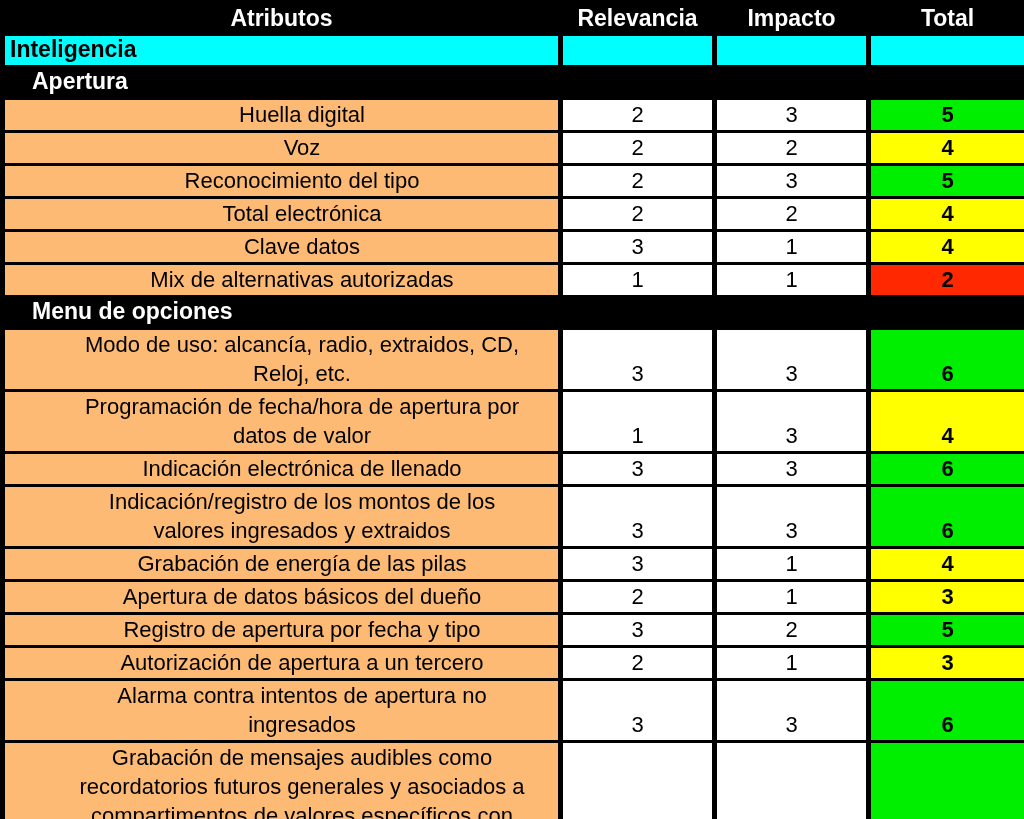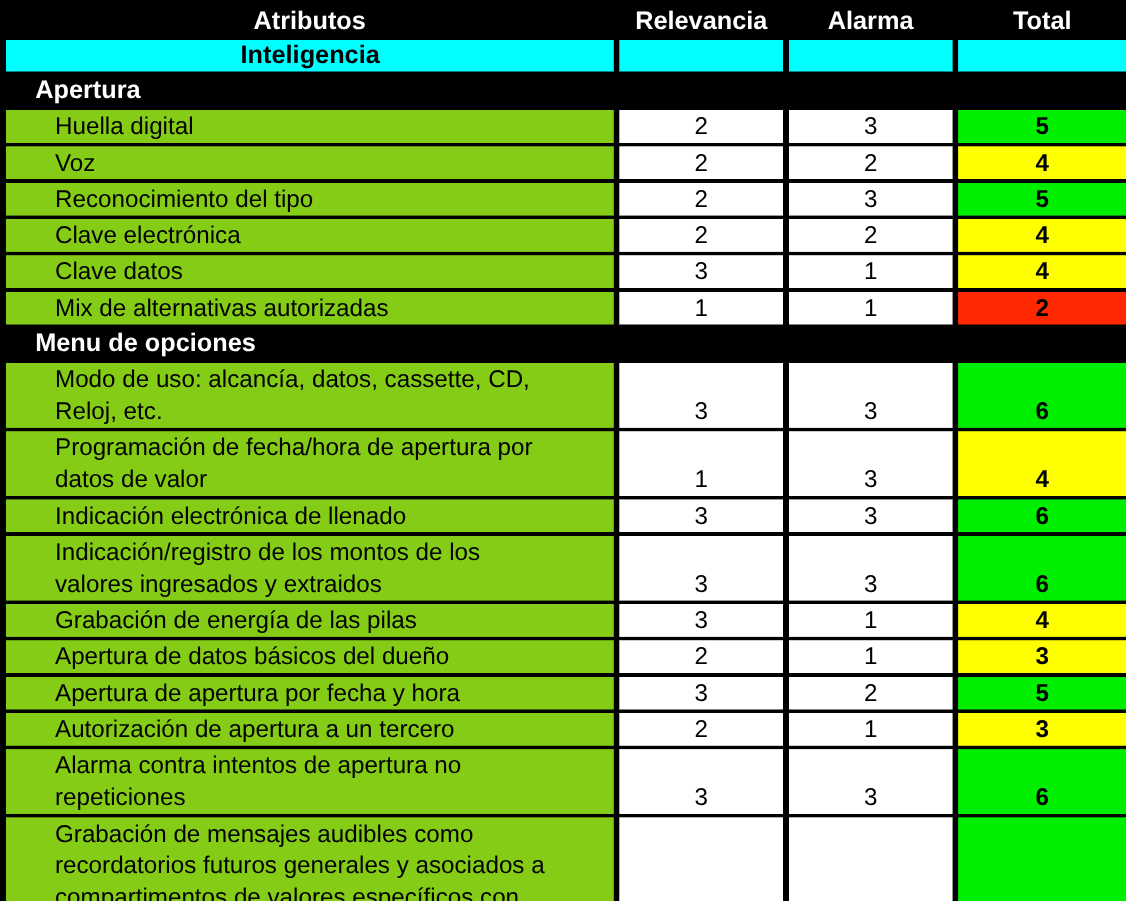--- a/index.html
+++ b/index.html
@@ -36,25 +36,25 @@
     background: #000000;
     color: #ffffff;
     font-weight: bold;
     font-size: 23px;
     text-align: center;
     vertical-align: middle;
     height: 33px;
     padding: 0;
   }
   td.attr-cell {
-    background: #84cc16;
+    background: #fdba74;
     font-size: 22px;
     line-height: 29px;
     vertical-align: bottom;
-    text-align: left;
+    text-align: center;
     padding: 0 4px 1px 45px;
     white-space: pre-line;
   }
   td.num-cell {
     background: #ffffff;
     font-size: 22px;
     line-height: 29px;
     vertical-align: bottom;
     text-align: center;
     padding: 0 0 1px 0;
@@ -72,21 +72,21 @@
     font-weight: bold;
     font-size: 23px;
     vertical-align: middle;
     text-align: left;
     padding: 0 4px 2px 27px;
   }
   td.section-cyan-label {
     font-weight: bold;
     font-size: 23px;
     vertical-align: middle;
-    text-align: center;
+    text-align: left;
     padding: 0 4px 2px 5px;
   }
   td.section-cyan-empty {
     padding: 0;
   }
 </style>
 </head>
 <body>
 
 <div class="page">
@@ -94,21 +94,21 @@
     <colgroup>
       <col style="width:558px">
       <col style="width:154px">
       <col style="width:154px">
       <col style="width:158px">
     </colgroup>
     <thead>
       <tr>
         <th>Atributos</th>
         <th>Relevancia</th>
-        <th>Alarma</th>
+        <th>Impacto</th>
         <th>Total</th>
       </tr>
     </thead>
     <tbody>
         <tr style="height: 30px;">
           <td class="section-cyan-label" style="background: rgb(0, 255, 255);">Inteligencia</td>
           <td class="section-cyan-empty" style="background: rgb(0, 255, 255);"></td>
           <td class="section-cyan-empty" style="background: rgb(0, 255, 255);"></td>
           <td class="section-cyan-empty" style="background: rgb(0, 255, 255);"></td>
         </tr>
@@ -127,42 +127,42 @@
           <td class="num-cell">2</td>
           <td class="total-cell" style="background: rgb(255, 255, 0);">4</td>
         </tr>
         <tr style="height: 30px;">
           <td class="attr-cell">Reconocimiento del tipo</td>
           <td class="num-cell">2</td>
           <td class="num-cell">3</td>
           <td class="total-cell" style="background: rgb(0, 238, 0);">5</td>
         </tr>
         <tr style="height: 30px;">
-          <td class="attr-cell">Clave electrónica</td>
+          <td class="attr-cell">Total electrónica</td>
           <td class="num-cell">2</td>
           <td class="num-cell">2</td>
           <td class="total-cell" style="background: rgb(255, 255, 0);">4</td>
         </tr>
         <tr style="height: 30px;">
           <td class="attr-cell">Clave datos</td>
           <td class="num-cell">3</td>
           <td class="num-cell">1</td>
           <td class="total-cell" style="background: rgb(255, 255, 0);">4</td>
         </tr>
         <tr style="height: 30px;">
           <td class="attr-cell">Mix de alternativas autorizadas</td>
           <td class="num-cell">1</td>
           <td class="num-cell">1</td>
           <td class="total-cell" style="background: rgb(255, 40, 0);">2</td>
         </tr>
         <tr style="height: 30px;">
           <td colspan="4" class="section-black-cell" style="background: rgb(0, 0, 0);">Menu de opciones</td>
         </tr>
         <tr style="height: 60px;">
-          <td class="attr-cell">Modo de uso: alcancía, datos, cassette, CD,
+          <td class="attr-cell">Modo de uso: alcancía, radio, extraidos, CD,
 Reloj, etc.</td>
           <td class="num-cell">3</td>
           <td class="num-cell">3</td>
           <td class="total-cell" style="background: rgb(0, 238, 0);">6</td>
         </tr>
         <tr style="height: 60px;">
           <td class="attr-cell">Programación de fecha/hora de apertura por
 datos de valor</td>
           <td class="num-cell">1</td>
           <td class="num-cell">3</td>
@@ -187,34 +187,34 @@
           <td class="num-cell">1</td>
           <td class="total-cell" style="background: rgb(255, 255, 0);">4</td>
         </tr>
         <tr style="height: 30px;">
           <td class="attr-cell">Apertura de datos básicos del dueño</td>
           <td class="num-cell">2</td>
           <td class="num-cell">1</td>
           <td class="total-cell" style="background: rgb(255, 255, 0);">3</td>
         </tr>
         <tr style="height: 30px;">
-          <td class="attr-cell">Apertura de apertura por fecha y hora</td>
+          <td class="attr-cell">Registro de apertura por fecha y tipo</td>
           <td class="num-cell">3</td>
           <td class="num-cell">2</td>
           <td class="total-cell" style="background: rgb(0, 238, 0);">5</td>
         </tr>
         <tr style="height: 30px;">
           <td class="attr-cell">Autorización de apertura a un tercero</td>
           <td class="num-cell">2</td>
           <td class="num-cell">1</td>
           <td class="total-cell" style="background: rgb(255, 255, 0);">3</td>
         </tr>
         <tr style="height: 60px;">
           <td class="attr-cell">Alarma contra intentos de apertura no
-repeticiones</td>
+ingresados</td>
           <td class="num-cell">3</td>
           <td class="num-cell">3</td>
           <td class="total-cell" style="background: rgb(0, 238, 0);">6</td>
         </tr>
         <tr style="height: 120px;">
           <td class="attr-cell">Grabación de mensajes audibles como
 recordatorios futuros generales y asociados a
 compartimentos de valores específicos con
 indicación de repeticiones en tiempo</td>
           <td class="num-cell">2</td>

